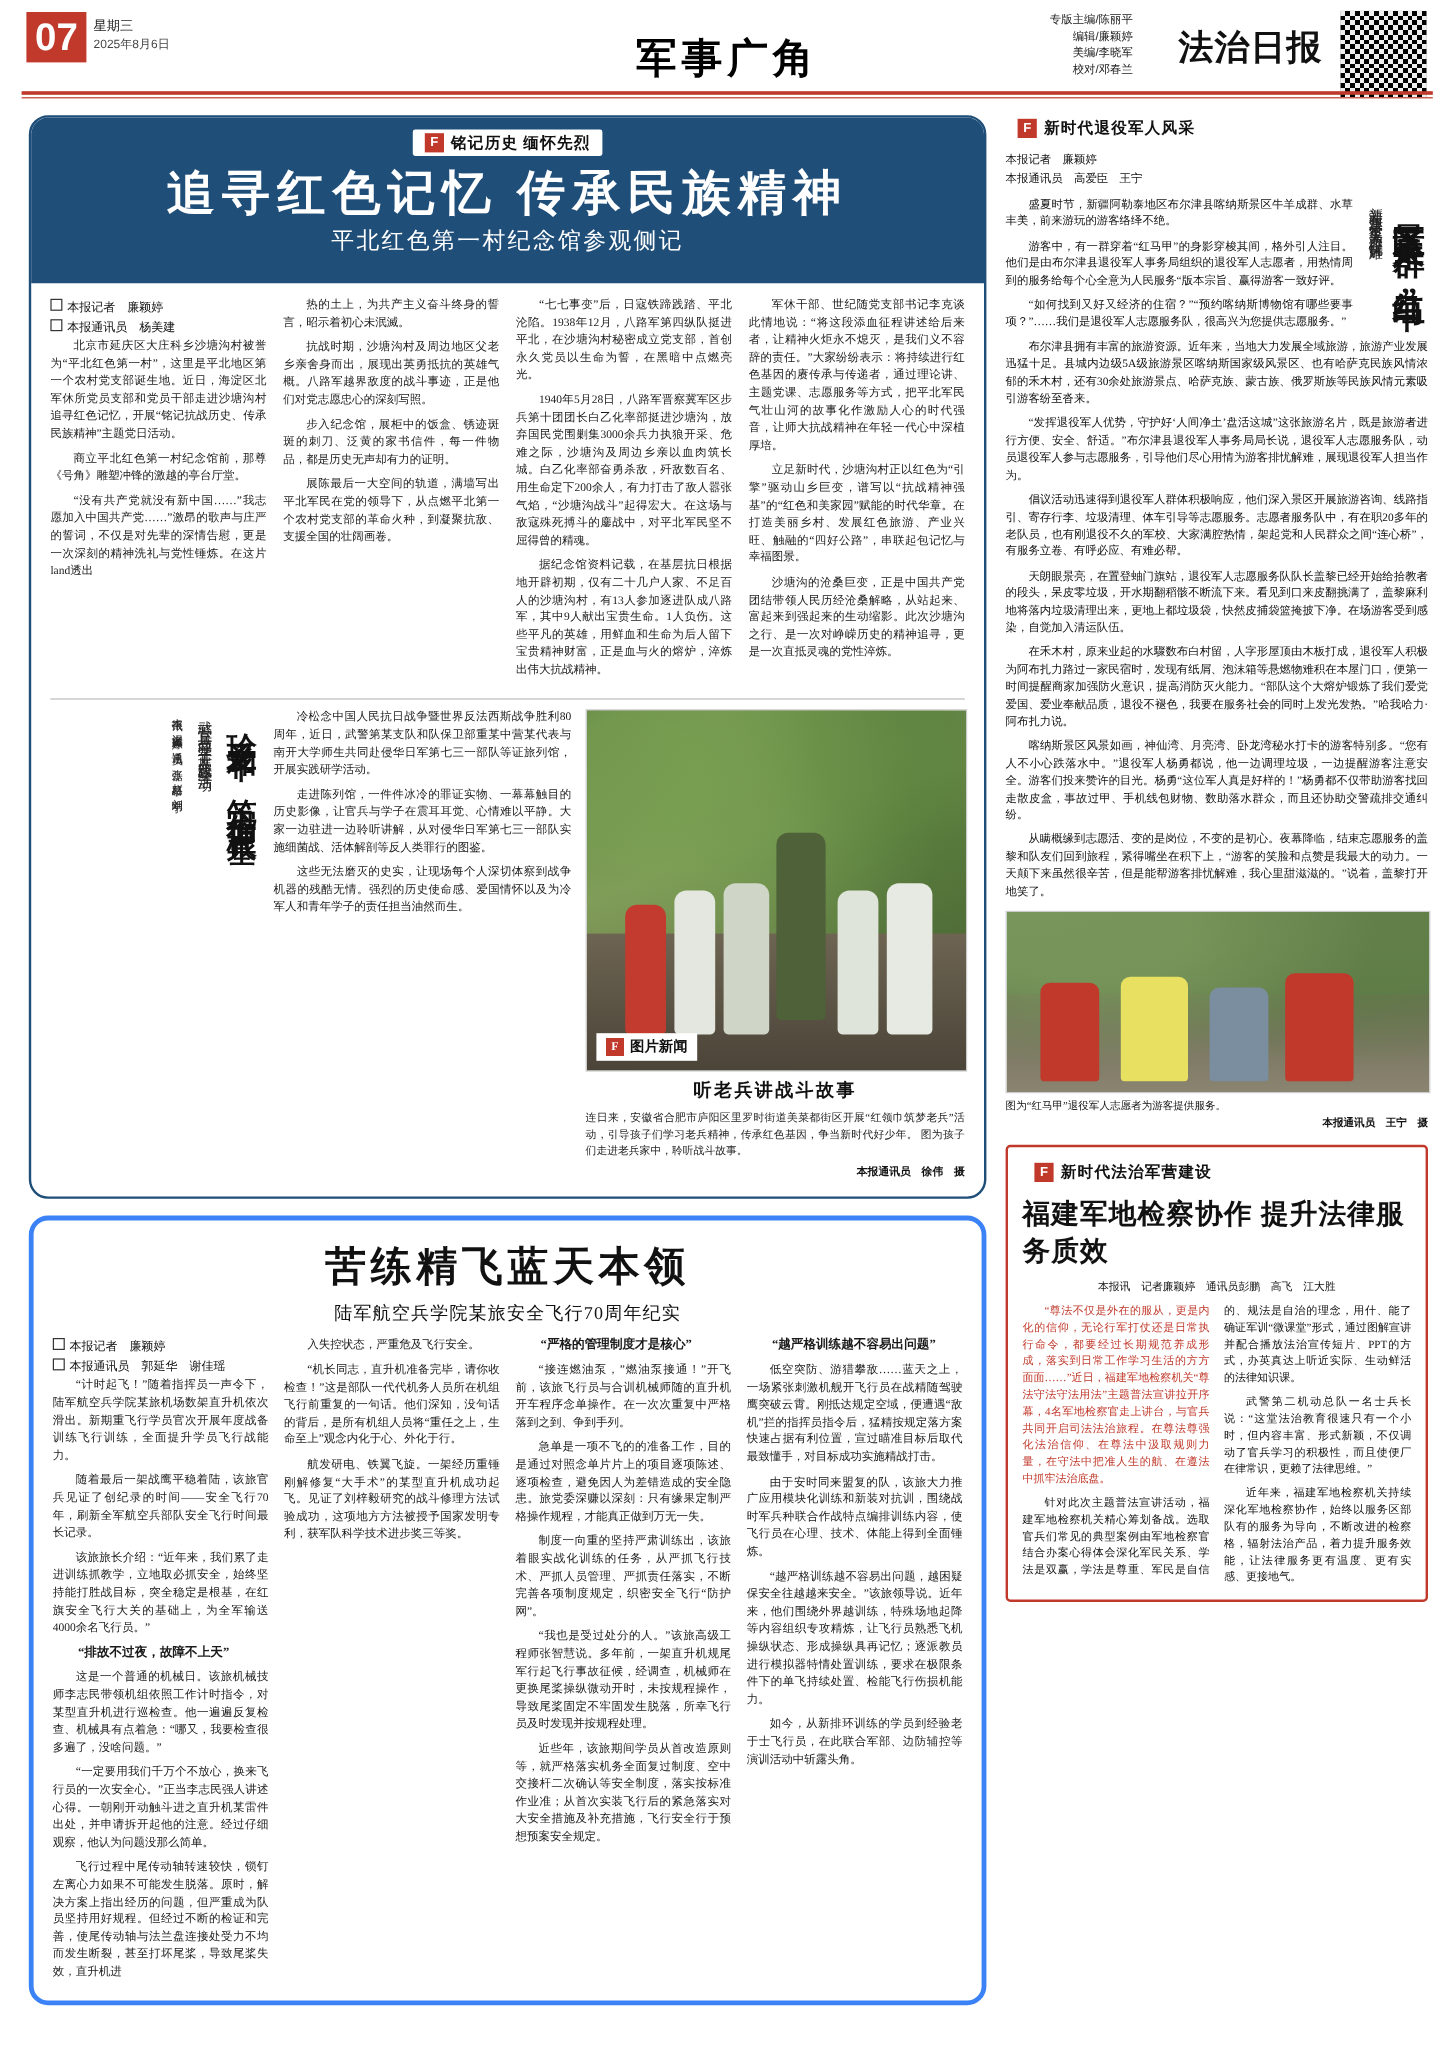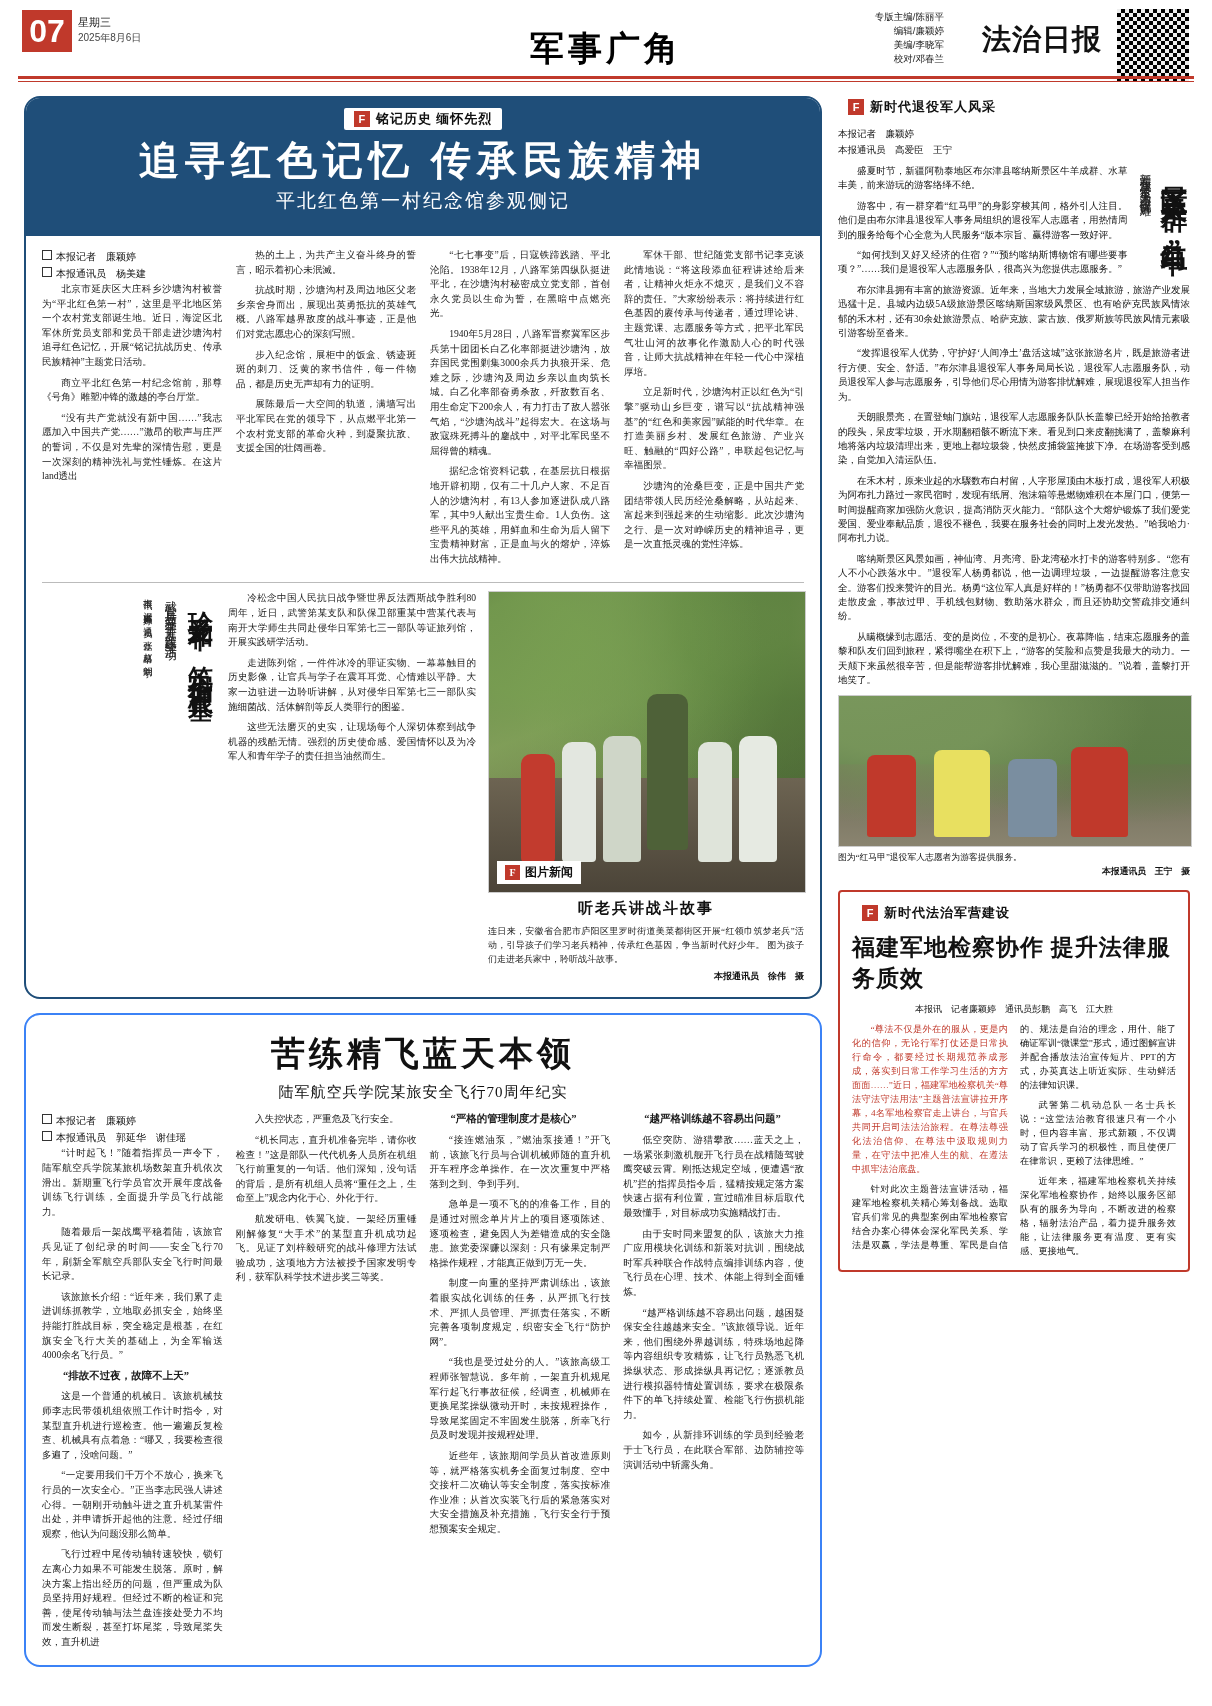--- a/index.html
+++ b/index.html
@@ -82,21 +82,21 @@
   .photo .ground{position:absolute;left:0;right:0;bottom:0;height:38%;background:linear-gradient(180deg,#6d6452,#4b4438);}
   .ph-person{position:absolute;bottom:10%;border-radius:10px 10px 4px 4px;}
   .photo-cap{text-align:center;font-size:15px;font-weight:bold;letter-spacing:2px;margin-top:6px;}
   .photo-note{font-size:9px;line-height:14px;color:#222;text-align:justify;margin-top:6px;}
   .photo-credit{font-size:9px;text-align:right;margin-top:4px;font-weight:bold;}
   .pic-flag{display:inline-flex;align-items:center;gap:5px;background:#fff;padding:3px 8px;position:absolute;left:8px;bottom:8px;}
   .pic-flag .f-mark{width:15px;height:15px;background:#c0392b;color:#fff;font-size:10px;font-weight:bold;display:flex;align-items:center;justify-content:center;}
   .pic-flag .f-text{font-size:12px;font-weight:bold;}
 
   
-  .panel2{border:2px solid #3b82f6;border-radius:16px;margin-top:14px;padding:16px 16px 10px;background:#fff;}
+  .panel2{border:4px solid #3b82f6;border-radius:16px;margin-top:14px;padding:16px 16px 10px;background:#fff;}
   .p2-title{text-align:center;font-size:34px;font-weight:bold;letter-spacing:4px;color:#111;}
   .p2-sub{text-align:center;font-size:15px;letter-spacing:1px;margin-top:6px;color:#111;}
   .cols4{display:flex;gap:13px;margin-top:10px;}
 
   
   .r-flagrow{margin-bottom:8px;}
   .r-byline{font-size:9.5px;line-height:16px;margin-bottom:6px;}
   .r-vtitle-wrap{display:flex;flex-direction:row-reverse;gap:4px;float:right;margin:0 0 6px 10px;}
   .r-vtitle{writing-mode:vertical-rl;text-orientation:upright;font-size:27px;font-weight:bold;letter-spacing:4px;line-height:1.2;}
   .r-vsub{writing-mode:vertical-rl;text-orientation:upright;font-size:11.5px;letter-spacing:2px;line-height:1.4;color:#222;}
@@ -298,20 +298,21 @@
       <div class="r-vtitle">景区走来一群“红马甲”</div>
       <div class="r-vsub">新疆布尔津县退役军人为游客排忧解难</div>
     </div>
 
     <div class="r-body">
       <p>盛夏时节，新疆阿勒泰地区布尔津县喀纳斯景区牛羊成群、水草丰美，前来游玩的游客络绎不绝。</p>
       <p>游客中，有一群穿着“红马甲”的身影穿梭其间，格外引人注目。他们是由布尔津县退役军人事务局组织的退役军人志愿者，用热情周到的服务给每个心全意为人民服务“版本宗旨、赢得游客一致好评。</p>
       <p>“如何找到又好又经济的住宿？”“预约喀纳斯博物馆有哪些要事项？”……我们是退役军人志愿服务队，很高兴为您提供志愿服务。”</p>
       <p>布尔津县拥有丰富的旅游资源。近年来，当地大力发展全域旅游，旅游产业发展迅猛十足。县城内边级5A级旅游景区喀纳斯国家级风景区、也有哈萨克民族风情浓郁的禾木村，还有30余处旅游景点、哈萨克族、蒙古族、俄罗斯族等民族风情元素吸引游客纷至沓来。</p>
       <p>“发挥退役军人优势，守护好‘人间净土’盘活这城”这张旅游名片，既是旅游者进行方便、安全、舒适。”布尔津县退役军人事务局局长说，退役军人志愿服务队，动员退役军人参与志愿服务，引导他们尽心用情为游客排忧解难，展现退役军人担当作为。</p>
+      <p>倡议活动迅速得到退役军人群体积极响应，他们深入景区开展旅游咨询、线路指引、寄存行李、垃圾清理、体车引导等志愿服务。志愿者服务队中，有在职20多年的老队员，也有刚退役不久的军校、大家满腔热情，架起党和人民群众之间“连心桥”，有服务立卷、有呼必应、有难必帮。</p>
       <p>天朗眼景亮，在置登蚰门旗站，退役军人志愿服务队队长盖黎已经开始给拾教者的段头，呆皮零垃圾，开水期翻稻骸不断流下来。看见到口来皮翻挑满了，盖黎麻利地将落内垃圾清理出来，更地上都垃圾袋，快然皮捕袋篮掩披下净。在场游客受到感染，自觉加入清运队伍。</p>
       <p>在禾木村，原来业起的水驟数布白村留，人字形屋顶由木板打成，退役军人积极为阿布扎力路过一家民宿时，发现有纸屑、泡沫箱等悬燃物难积在本屋门口，便第一时间提醒商家加强防火意识，提高消防灭火能力。“部队这个大熔炉锻炼了我们爱党爱国、爱业奉献品质，退役不褪色，我要在服务社会的同时上发光发热。”哈我哈力·阿布扎力说。</p>
       <p>喀纳斯景区风景如画，神仙湾、月亮湾、卧龙湾秘水打卡的游客特别多。“您有人不小心跌落水中。”退役军人杨勇都说，他一边调理垃圾，一边提醒游客注意安全。游客们投来赞许的目光。杨勇“这位军人真是好样的！”杨勇都不仅带助游客找回走散皮盒，事故过甲、手机线包财物、数助落水群众，而且还协助交警疏排交通纠纷。</p>
       <p>从瞒概缘到志愿活、变的是岗位，不变的是初心。夜幕降临，结束忘愿服务的盖黎和队友们回到旅程，紧得嘴坐在积下上，“游客的笑脸和点赞是我最大的动力。一天颠下来虽然很辛苦，但是能帮游客排忧解难，我心里甜滋滋的。”说着，盖黎打开地笑了。</p>
     </div>
 
     <div class="r-photo">
       <div class="hill"></div>
       <div class="r-fig" style="left:8%;width:14%;height:55%;background:#c0392b;"></div>
       <div class="r-fig" style="left:27%;width:16%;height:58%;background:#e8e060;"></div>

